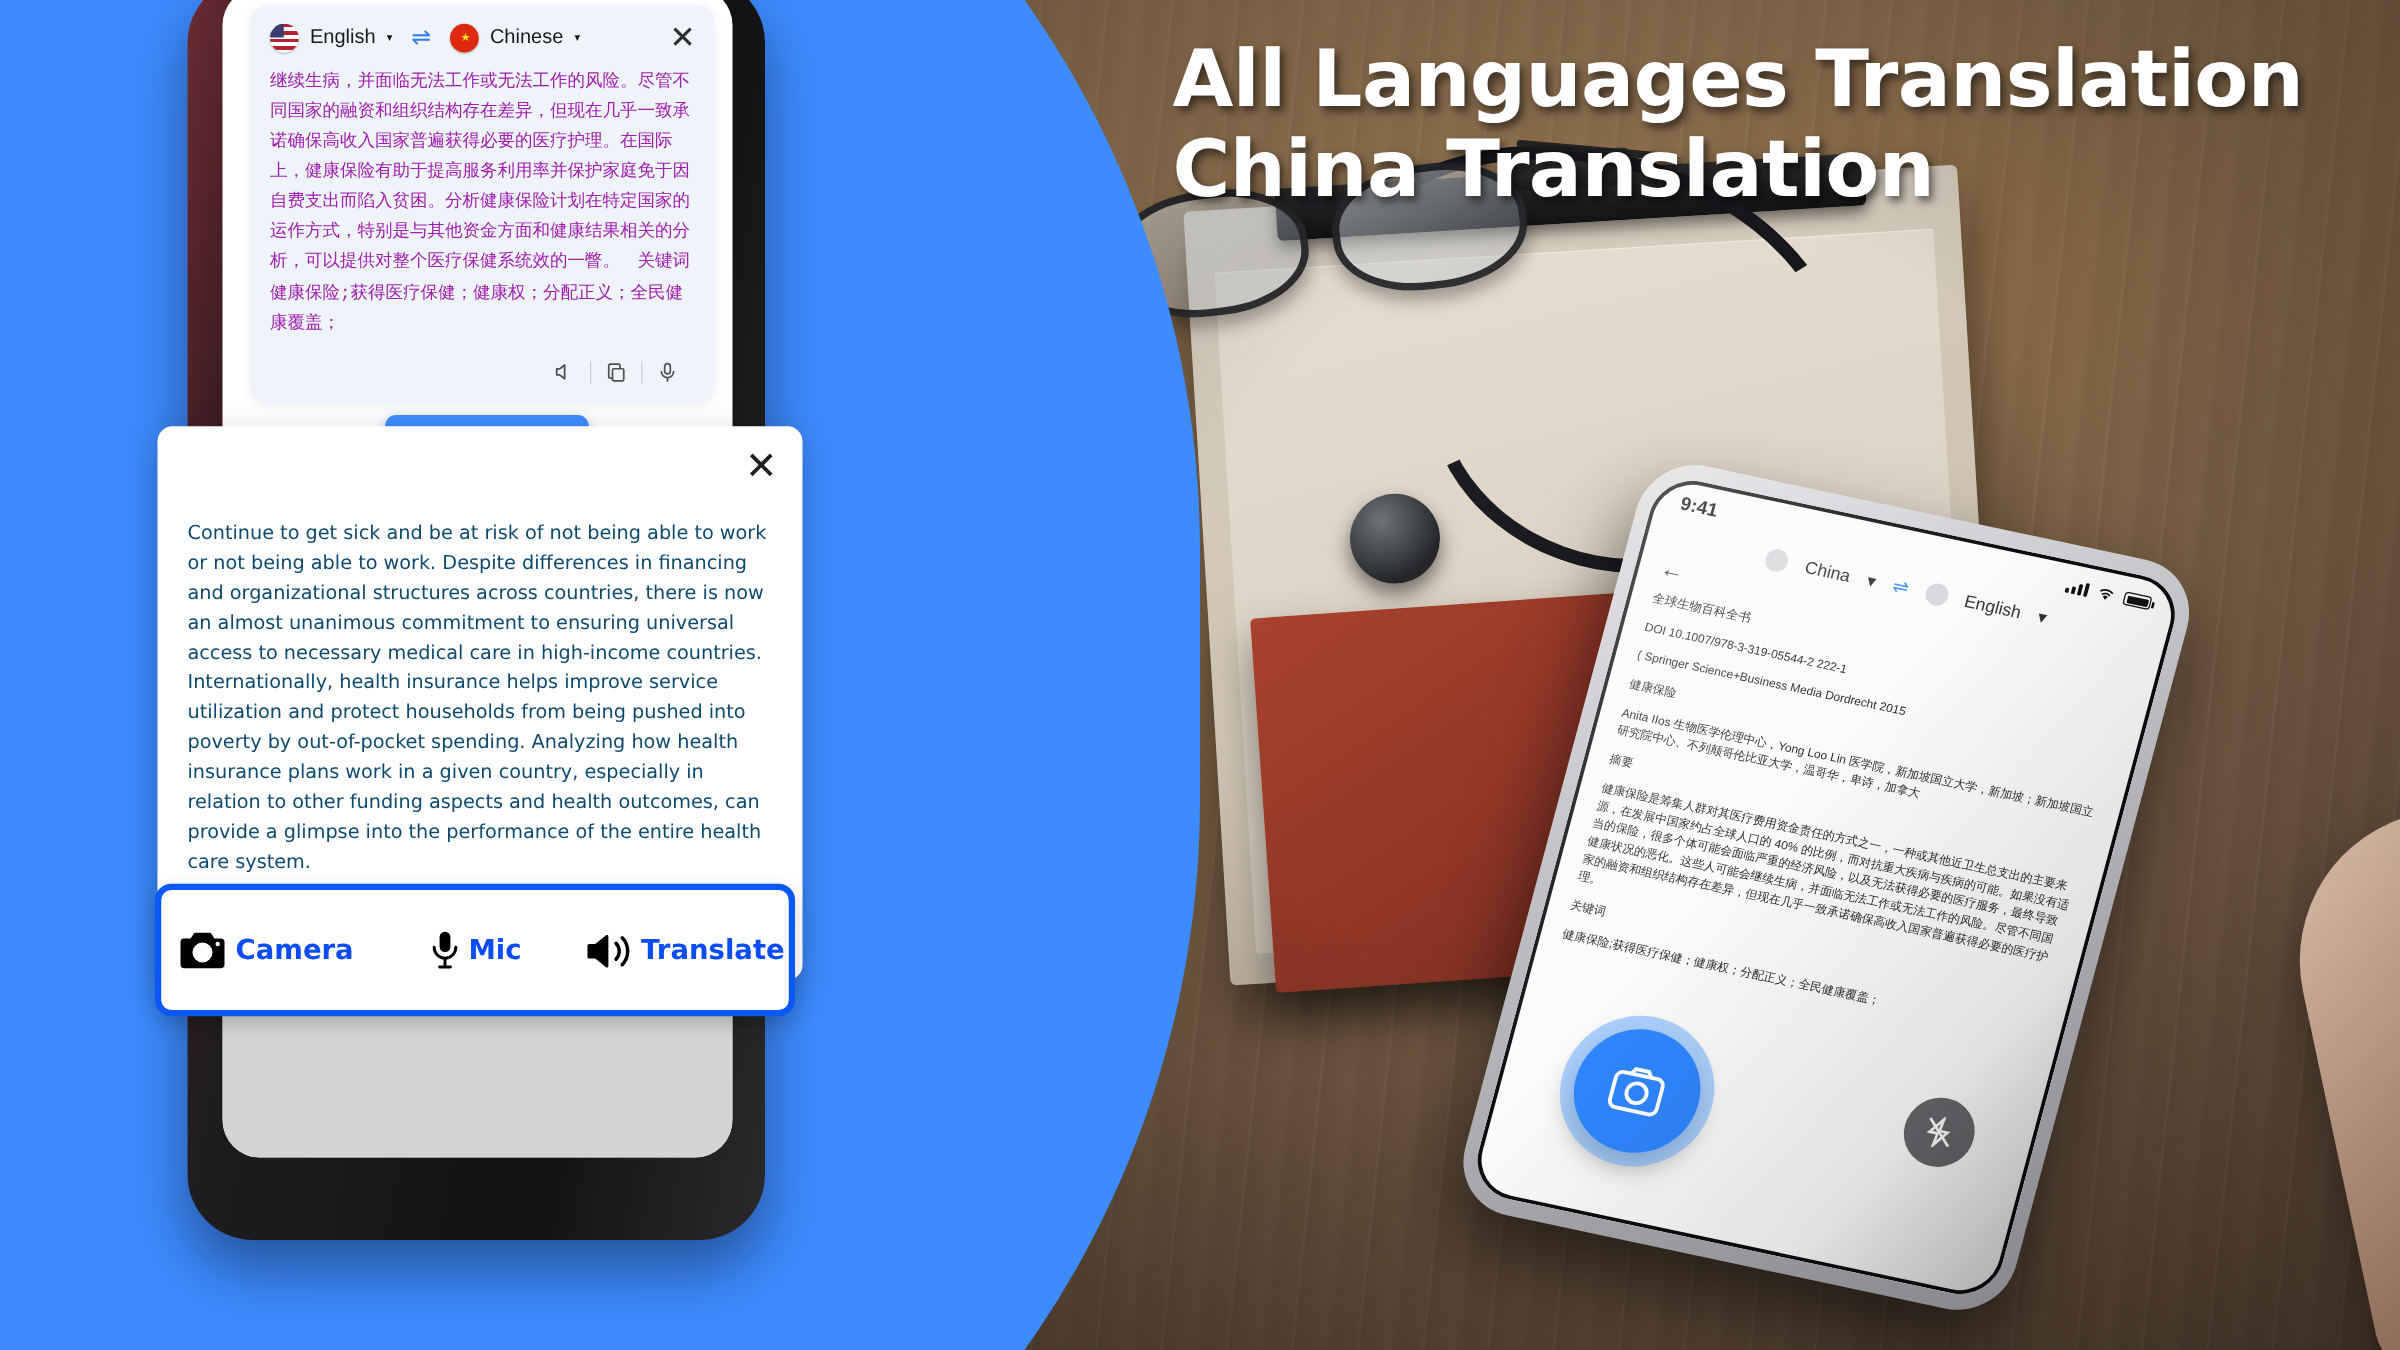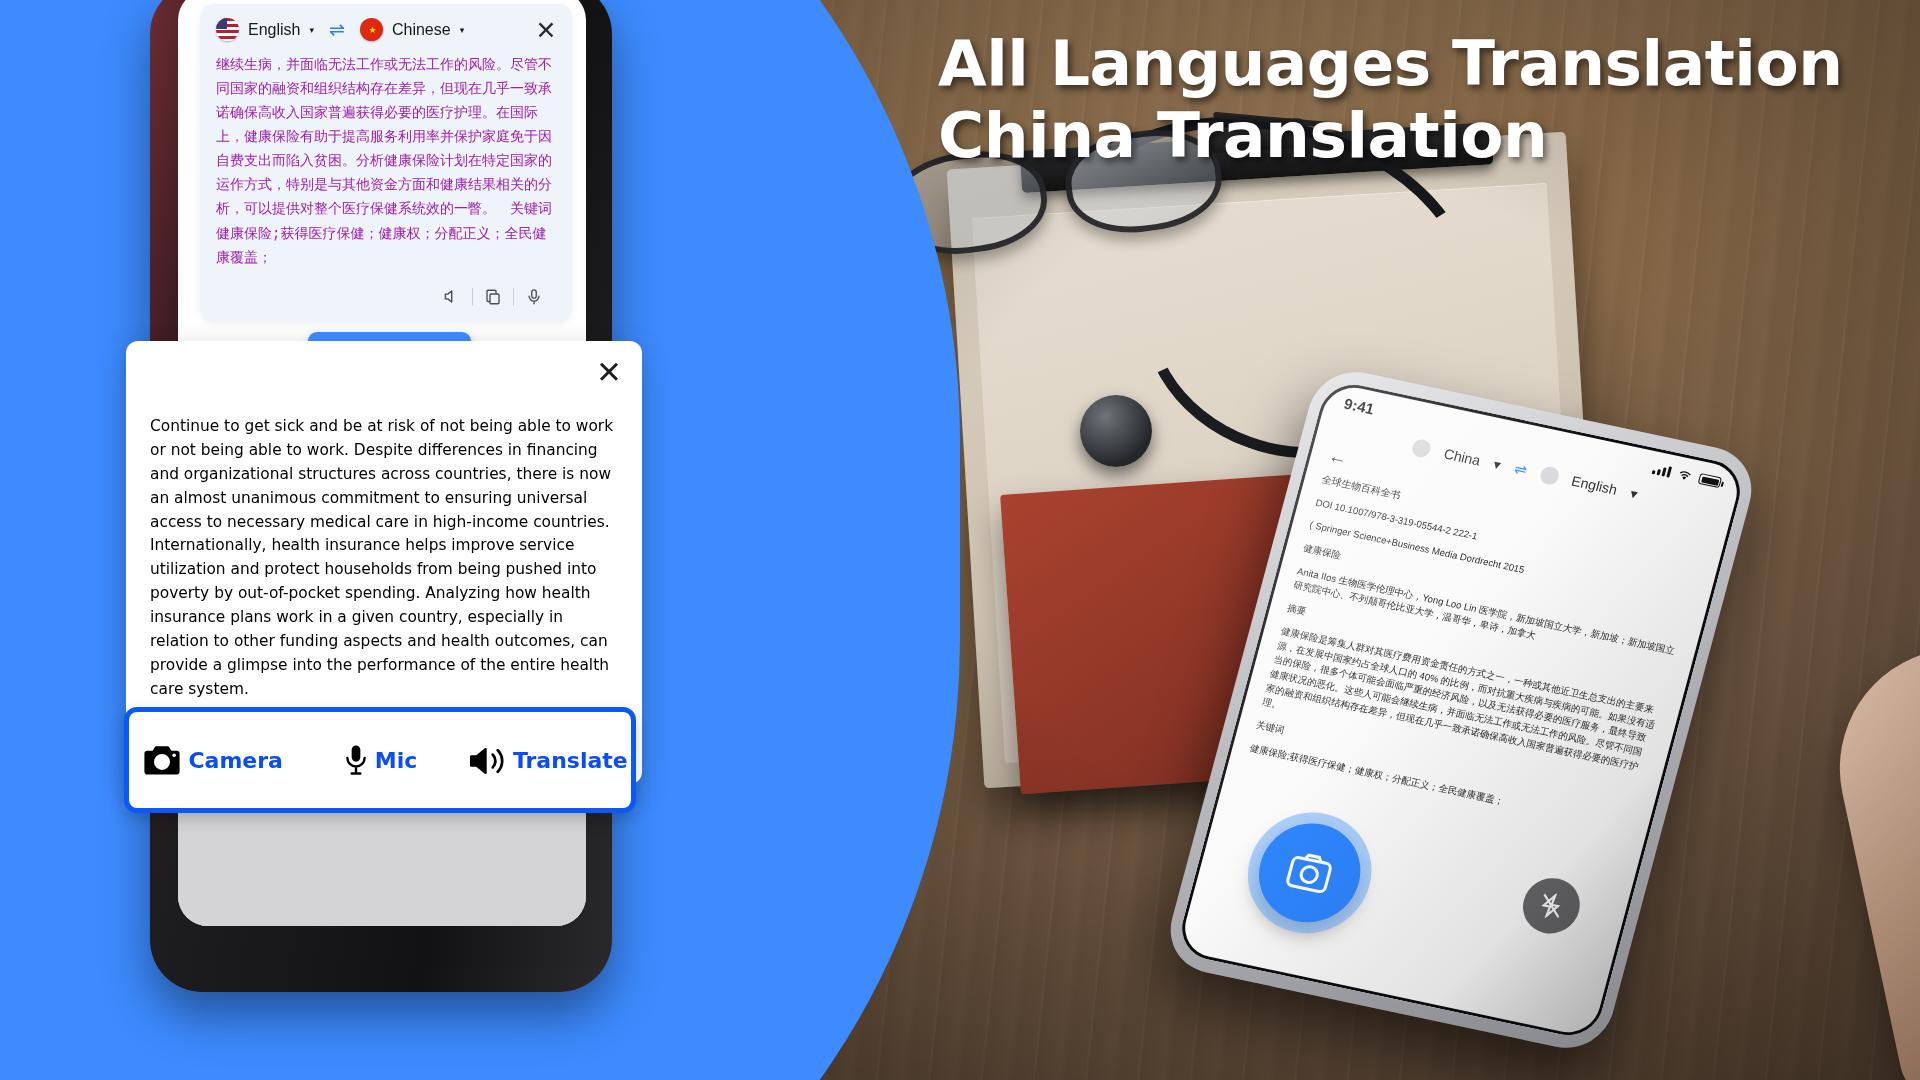--- a/index.html
+++ b/index.html
@@ -278,21 +278,21 @@
     box-shadow: 0 10px 30px rgba(0,0,0,.20);
     padding: 18px 24px 14px;
   }
   .res-close {
     position:absolute; right: 16px; top: 14px;
     width: 34px; height: 34px; display:flex;align-items:center;justify-content:center;
     font-size: 31px; font-weight: 300; color:#1d1e21; cursor:pointer; line-height: 1;
   }
   .res-text {
     margin-top: 56px;
-    font-size: 15.4px; line-height: 1.55; color:#000000;
+    font-size: 15.4px; line-height: 1.55; color:#0c4a6e;
     font-family: "DejaVu Sans", sans-serif;
   }
   .res-icons { display:flex; align-items:center; justify-content:flex-end; gap:0; margin-top: 34px; }
   .res-icons .icon-btn { width: 52px; height: 34px; }
   .icon-blue { color:#2f7bf0; }
 
   
   .bottom-bar {
     position:absolute; left: 124px; top: 707px; width: 512px; height: 106px;
     background:#ffffff; border: 5px solid #0a59f7; border-radius: 13px;

